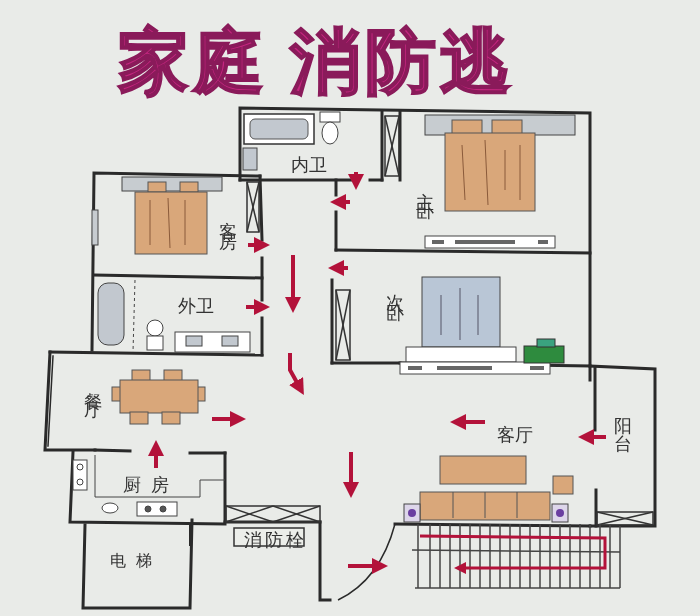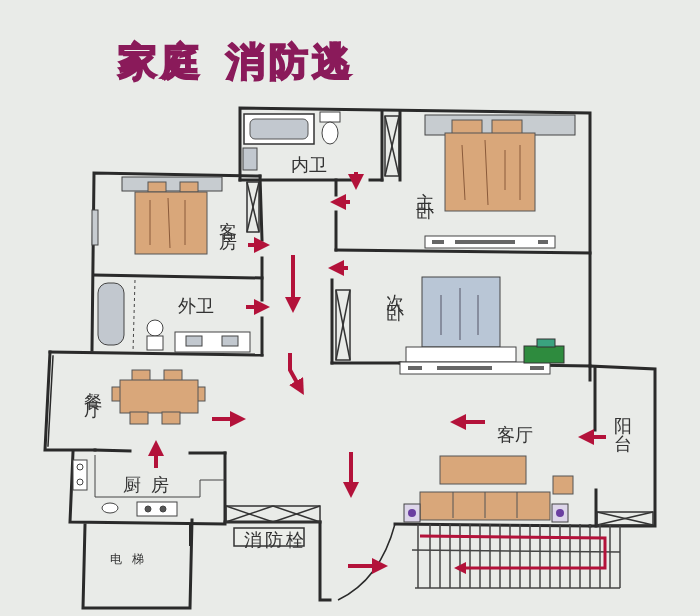--- a/index.html
+++ b/index.html
@@ -1,18 +1,18 @@
 <!DOCTYPE html>
 <html><head>
 <meta charset="utf-8">
 <style>
   html,body{margin:0;padding:0;}
   body{width:700px;height:616px;background:#e9ebe8;overflow:hidden;position:relative;font-family:"DejaVu Sans",sans-serif;}
   .title{position:absolute;left:118px;top:22px;height:80px;display:flex;align-items:center;gap:0;}
-  .title span{font-family:"DejaVu Sans",sans-serif;font-weight:bold;color:#c4267f;font-size:39px;letter-spacing:4px;-webkit-text-stroke:2px #8a1a5a;}
+  .title span{font-family:"DejaVu Sans",sans-serif;font-weight:bold;color:#c4267f;font-size:71px;letter-spacing:4px;-webkit-text-stroke:2px #8a1a5a;}
   .title .gap{width:22px;}
   svg{position:absolute;left:0;top:0;}
   .lbl{position:absolute;font-family:"DejaVu Sans",sans-serif;font-size:18px;color:#333;line-height:1;}
   .vlbl{writing-mode:vertical-rl;letter-spacing:10px;}
 </style>
 </head>
 <body>
 
 <div class="title">
   <span>家庭</span>
@@ -240,14 +240,14 @@
 
 <div class="lbl" style="left:291px;top:156px;">内卫</div>
 <div class="lbl vlbl" style="left:416px;top:178px;">主卧</div>
 <div class="lbl vlbl" style="left:219px;top:207px;">客房</div>
 <div class="lbl" style="left:178px;top:297px;">外卫</div>
 <div class="lbl vlbl" style="left:386px;top:280px;">次卧</div>
 <div class="lbl vlbl" style="left:84px;top:378px;">餐厅</div>
 <div class="lbl" style="left:123px;top:476px;letter-spacing:10px;text-align:right;">厨房</div>
 <div class="lbl" style="left:497px;top:426px;text-align:right;">客厅</div>
 <div class="lbl vlbl" style="left:614px;top:404px;letter-spacing:16px;">阳台</div>
-<div class="lbl" style="left:110px;top:553px;font-size:12px;letter-spacing:10px;">电梯</div>
+<div class="lbl" style="left:110px;top:553px;font-size:16px;letter-spacing:10px;">电梯</div>
 <div class="lbl" style="left:244px;top:531px;letter-spacing:3px;">消防栓</div>
 
 </body></html>

